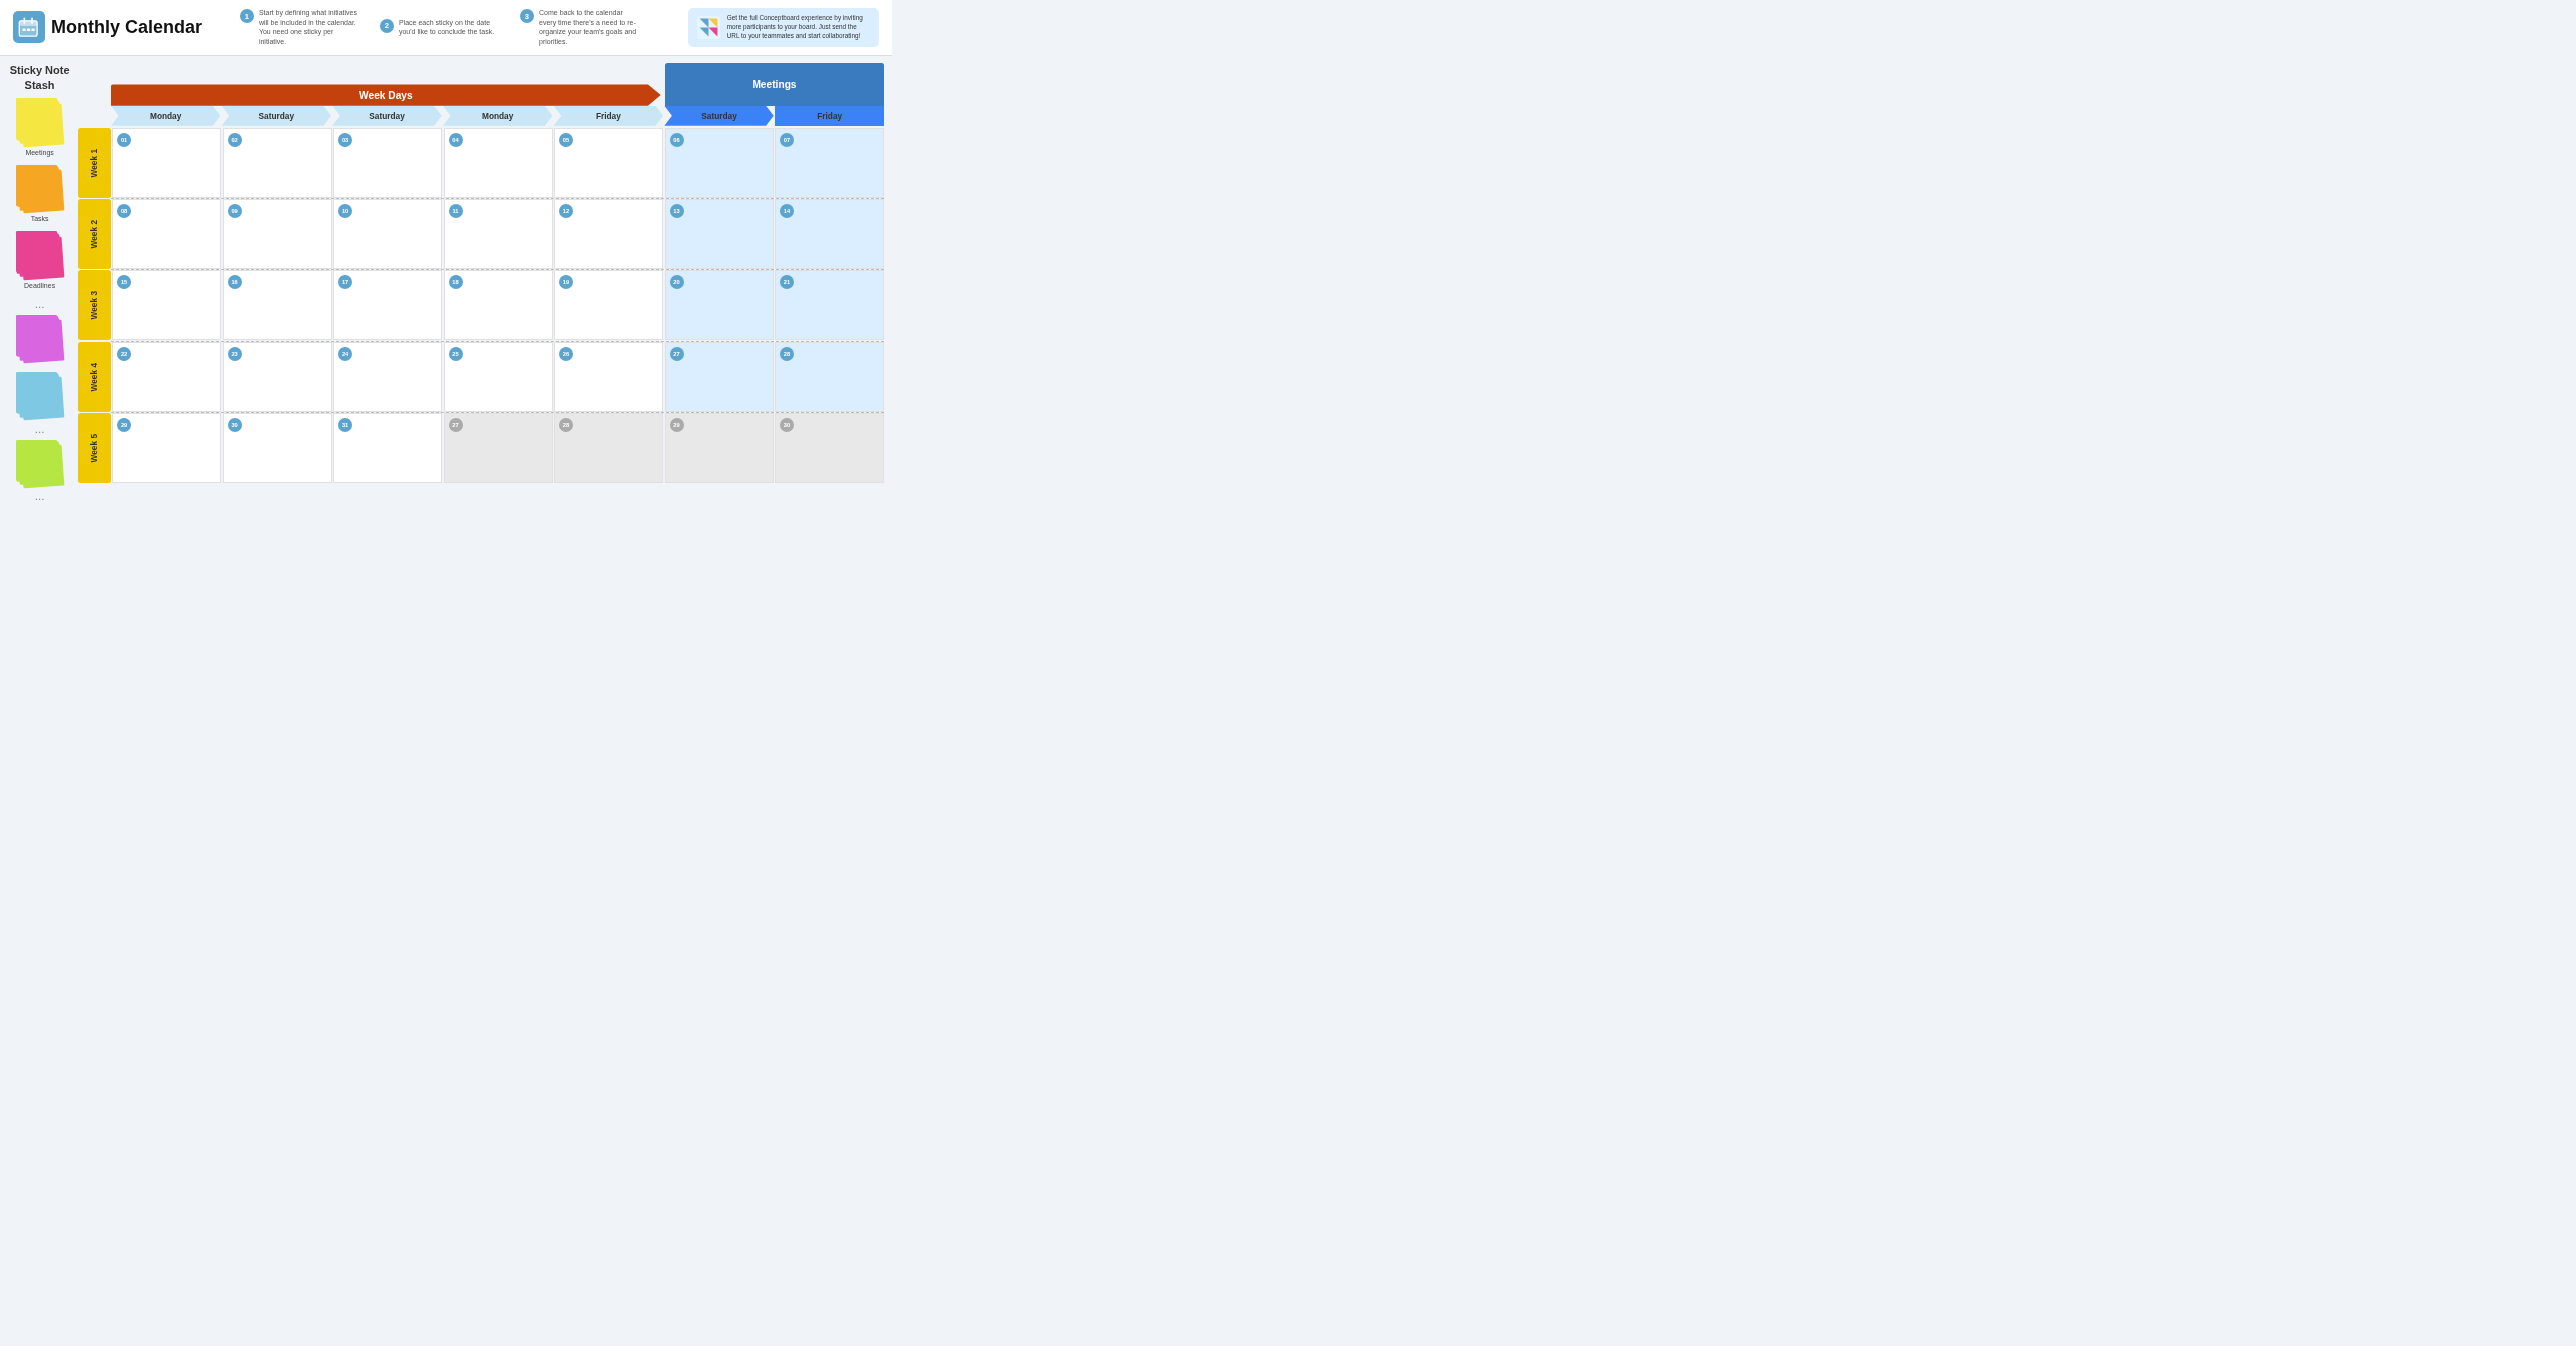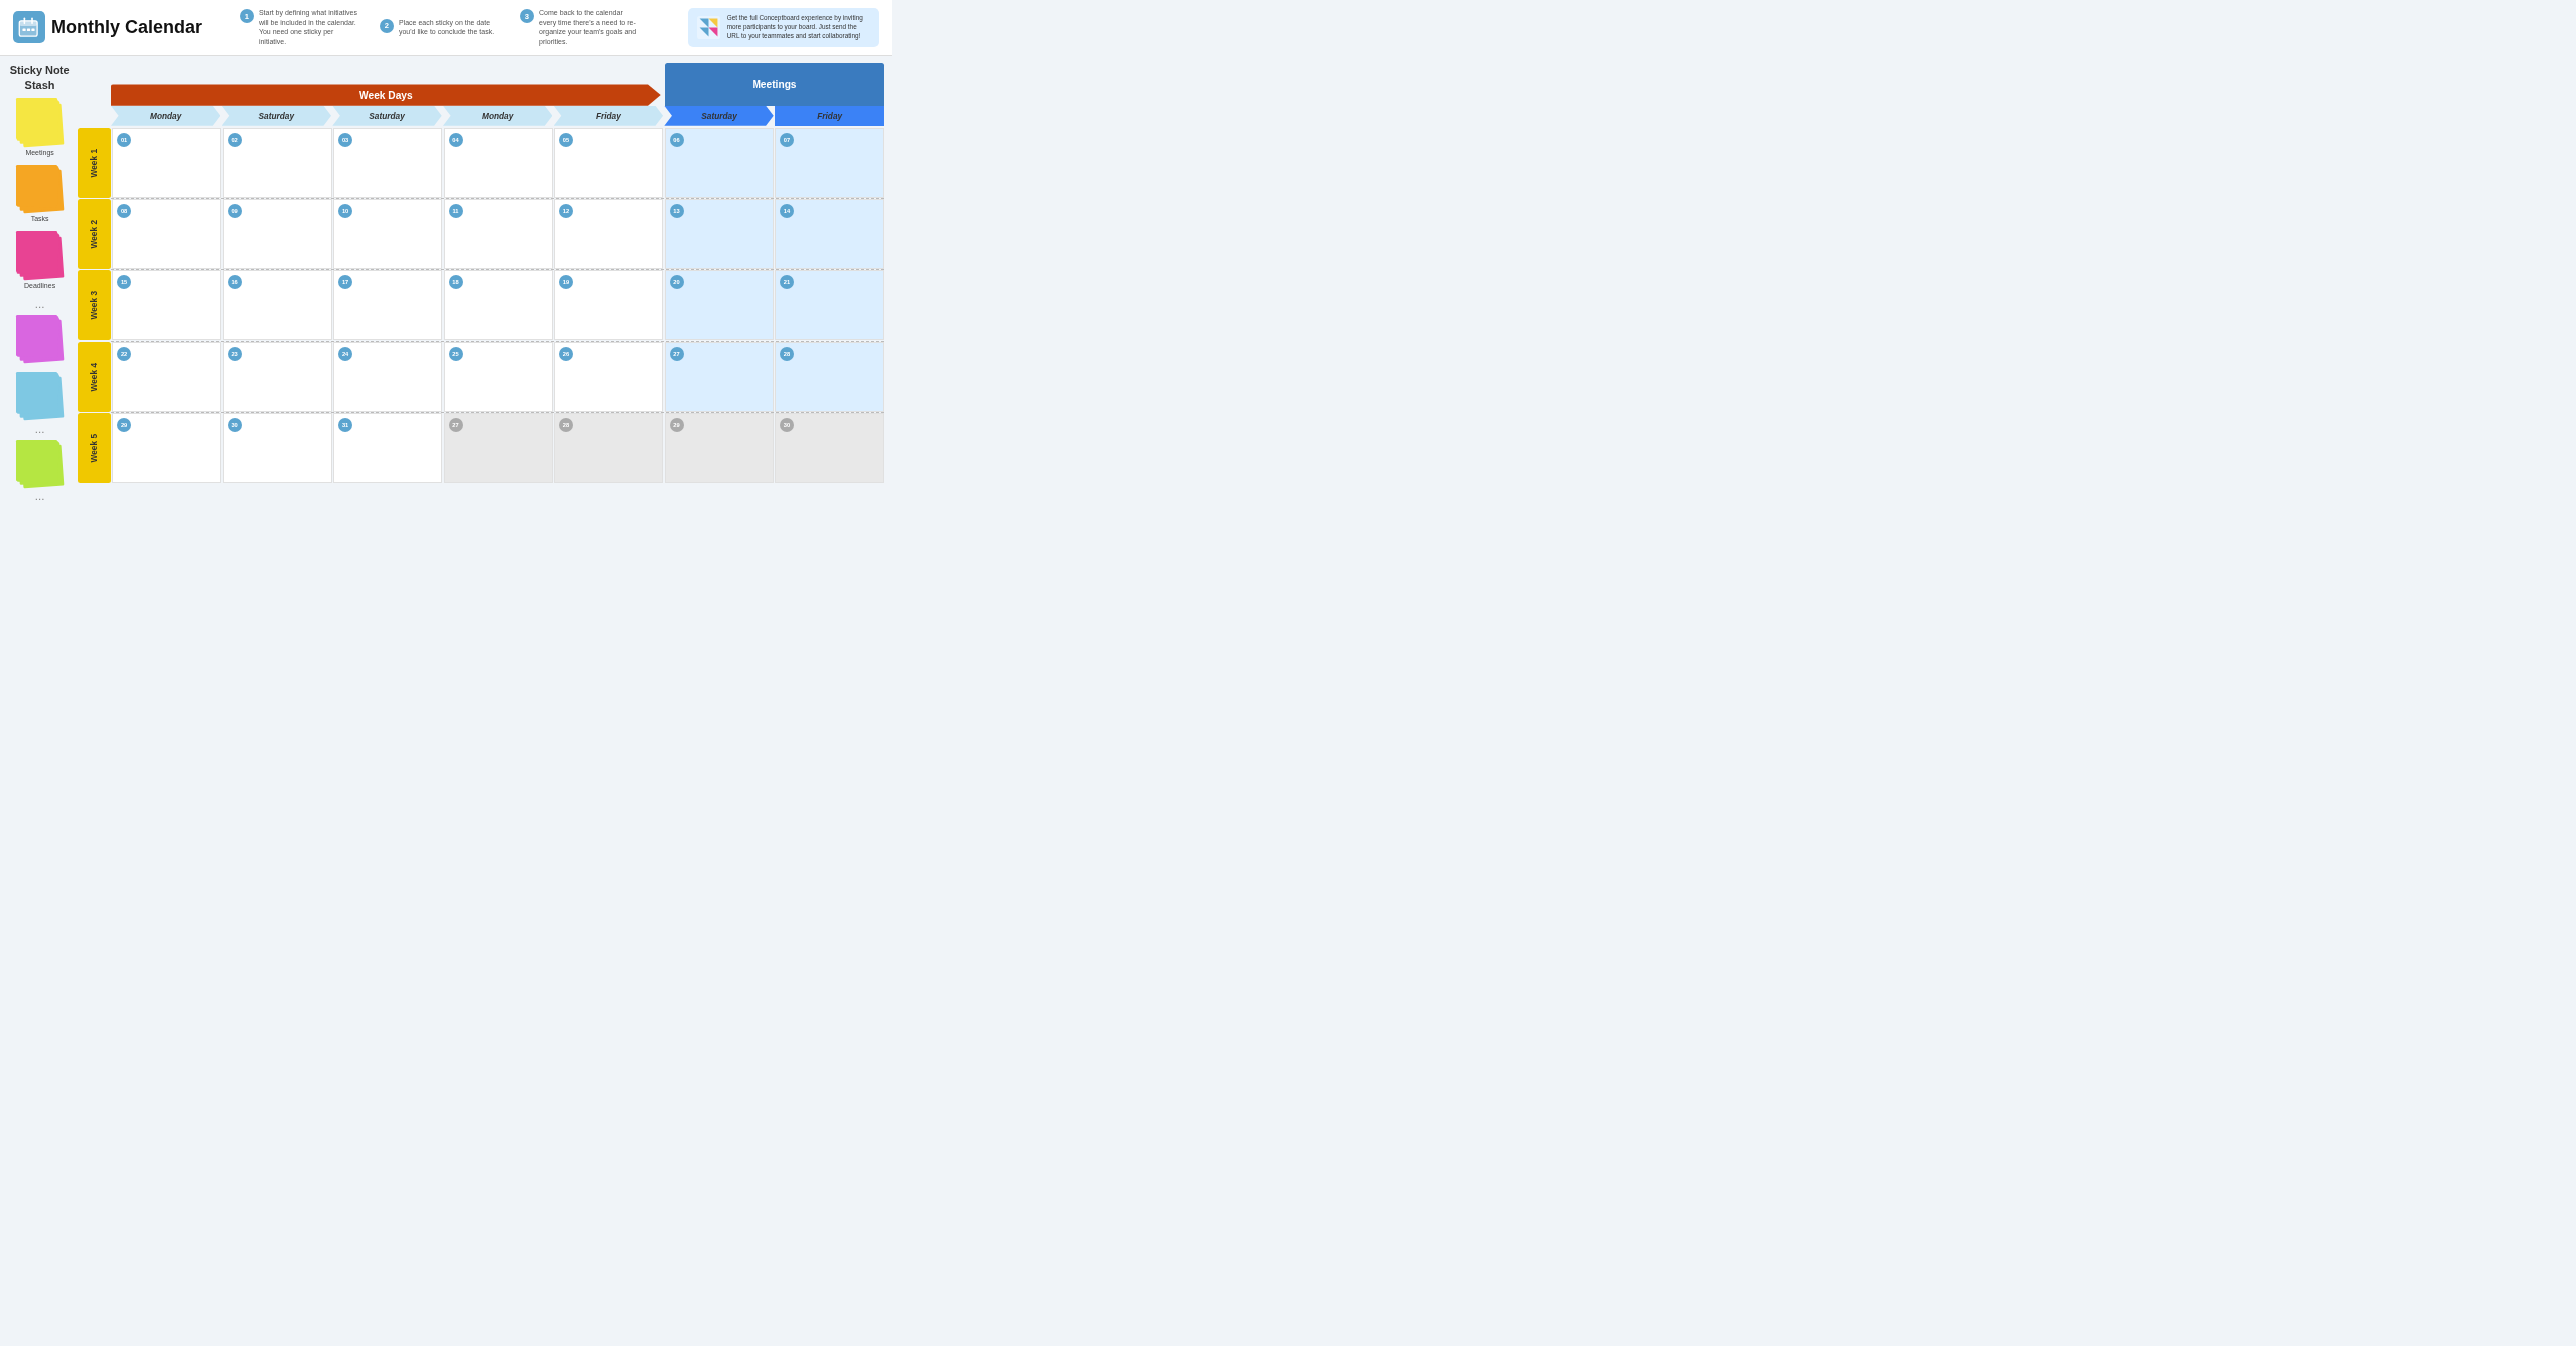--- a/index.html
+++ b/index.html
@@ -168,21 +168,20 @@
     .section-weekend {
       flex: 2;
       background: #4a90c4;
       border-radius: 2.5px 2.5px 0 0;
     }
 
     
     .day-headers {
       display: flex;
       margin-bottom: 2px;
-      font-style: italic;
     }
     .day-header-spacer {
       width: 33px;
       flex-shrink: 0;
     }
     .day-header {
       flex: 1;
       background: #c8e6f5;
       text-align: center;
       padding: 5.1px 2.5px;

